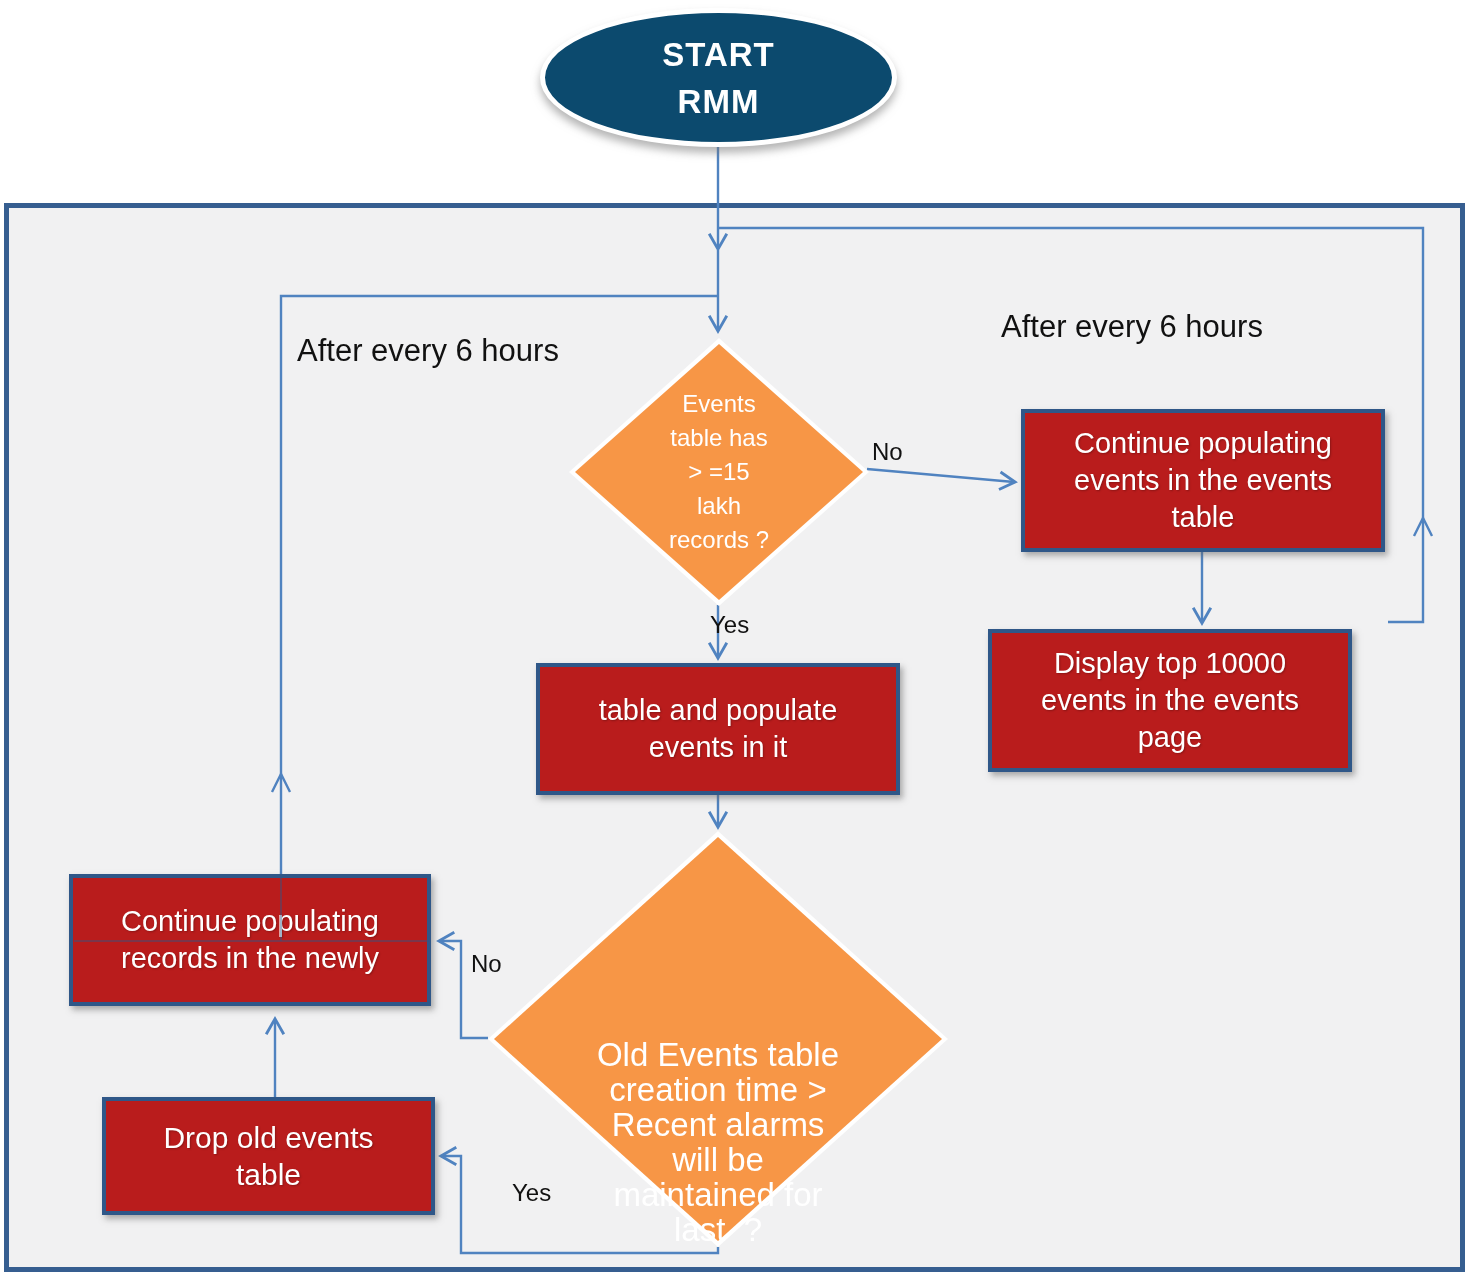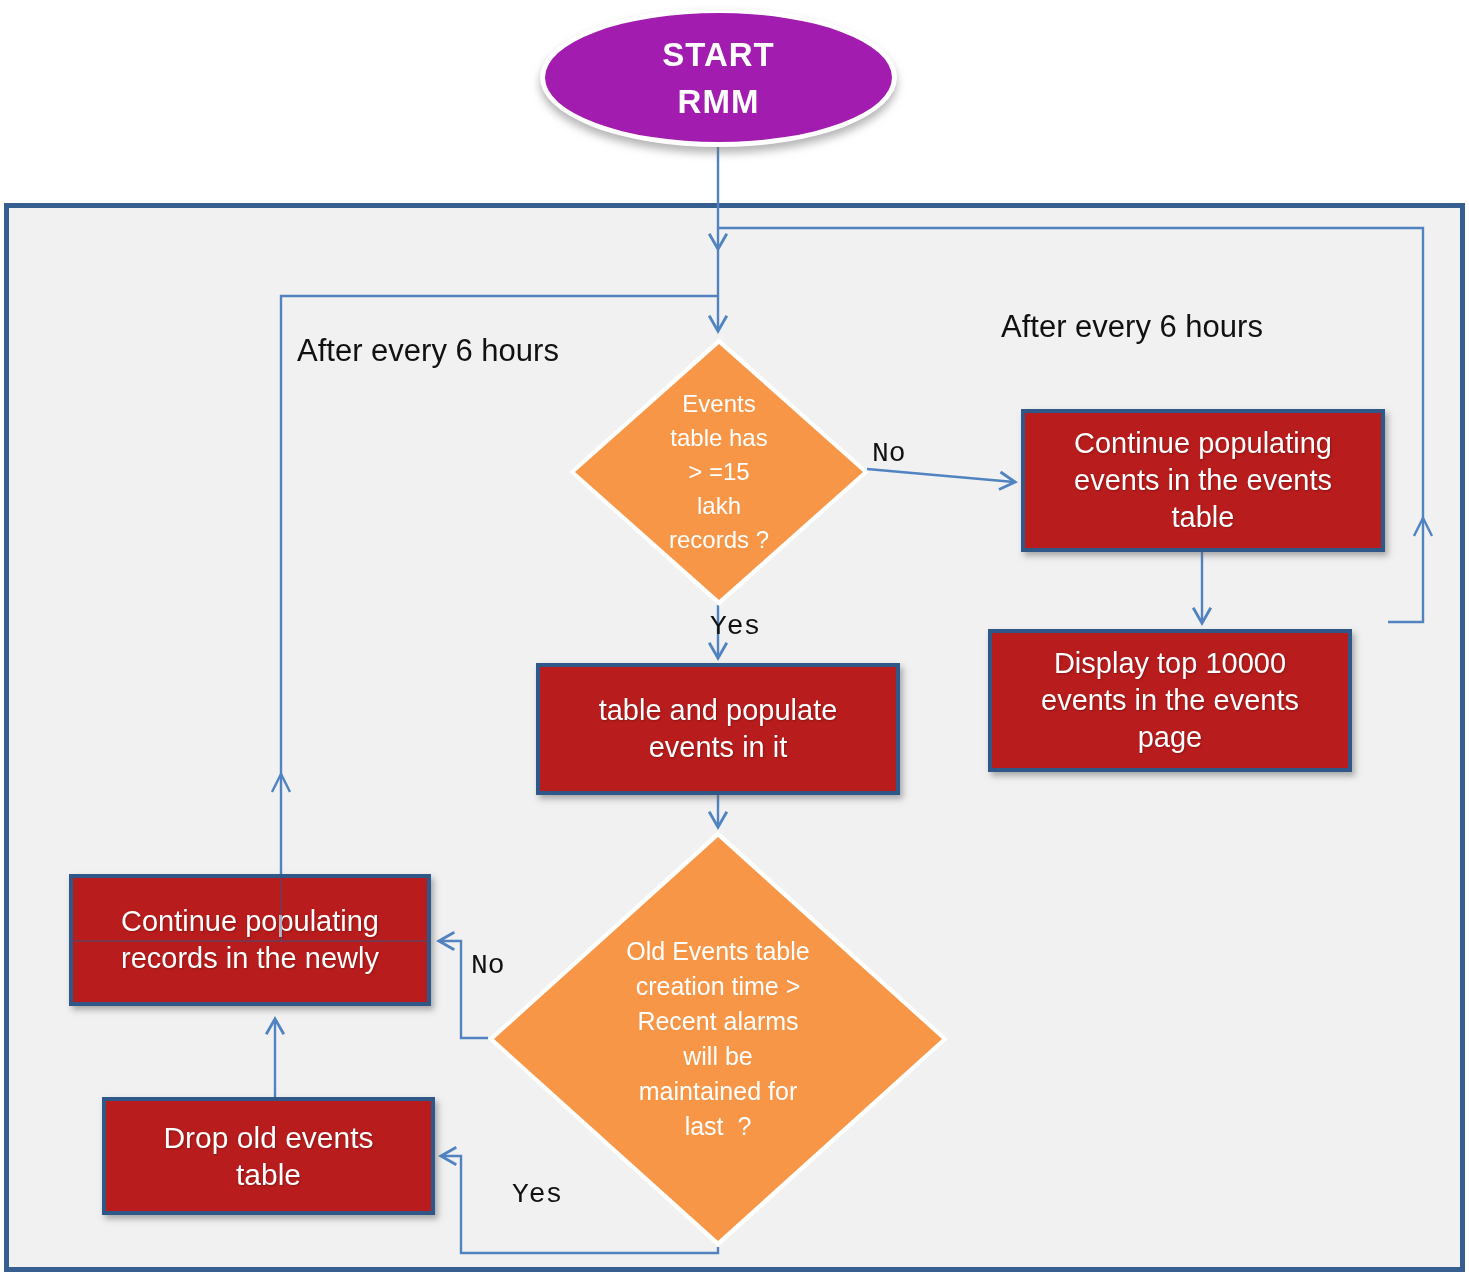--- a/index.html
+++ b/index.html
@@ -13,21 +13,21 @@
   }
   svg.layer { position:absolute; left:0; top:0; width:1469px; height:1277px; pointer-events:none; }
   #connectors { z-index:1; }
   #overlay { z-index:3; }
 
   .shape { position:absolute; z-index:2; }
 
   
   .start {
     left:540px; top:8px; width:357px; height:139px;
-    background:#a21caf; border:5px solid #ffffff; border-radius:50%;
+    background:#0c4a6e; border:5px solid #ffffff; border-radius:50%;
     box-shadow:0 6px 9px rgba(120,120,120,.55);
     display:flex; flex-direction:column; align-items:center; justify-content:center;
     color:#ffffff; font-weight:bold; font-size:33px; line-height:47px; letter-spacing:1px;
   }
 
   
   .pbox {
     background:#b91c1c; border:4px solid #2F5788;
     box-shadow:3px 4px 6px rgba(100,100,100,.5);
     display:flex; flex-direction:column; align-items:center; justify-content:center;
@@ -52,28 +52,28 @@
     clip-path:polygon(50% 0, 100% 50%, 50% 100%, 0 50%);
   }
   .d-text {
     position:absolute; inset:0; display:flex; flex-direction:column;
     align-items:center; justify-content:center;
     color:#ffffff; text-align:center;
   }
   #diamond-1 { left:569px; top:338px; width:300px; height:268px; }
   #diamond-1 .d-text { font-size:24px; line-height:34px; }
   #diamond-2 { left:488px; top:831px; width:460px; height:416px; }
-  #diamond-2 .d-text { font-size:25px; line-height:35px; }
+  #diamond-2 .d-text { font-size:33px; line-height:35px;justify-content:flex-end; }
   .dline { white-space:pre; }
 
   
   .lbl { position:absolute; z-index:2; color:#111111; }
   #lbl-after-left  { left:297px;  top:333px; font-size:31px; }
   #lbl-after-right { left:1001px; top:309px; font-size:31px; }
-  .edge-lbl { font-size:28px;font-family:Liberation Mono, monospace; }
+  .edge-lbl { font-size:24px; }
   #lbl-no-1  { left:872px; top:438px; }
   #lbl-yes-1 { left:710px; top:611px; }
   #lbl-no-2  { left:471px; top:950px; }
   #lbl-yes-2 { left:512px; top:1179px; }
 </style>
 </head>
 <body>
 
 <div id="page">
 

